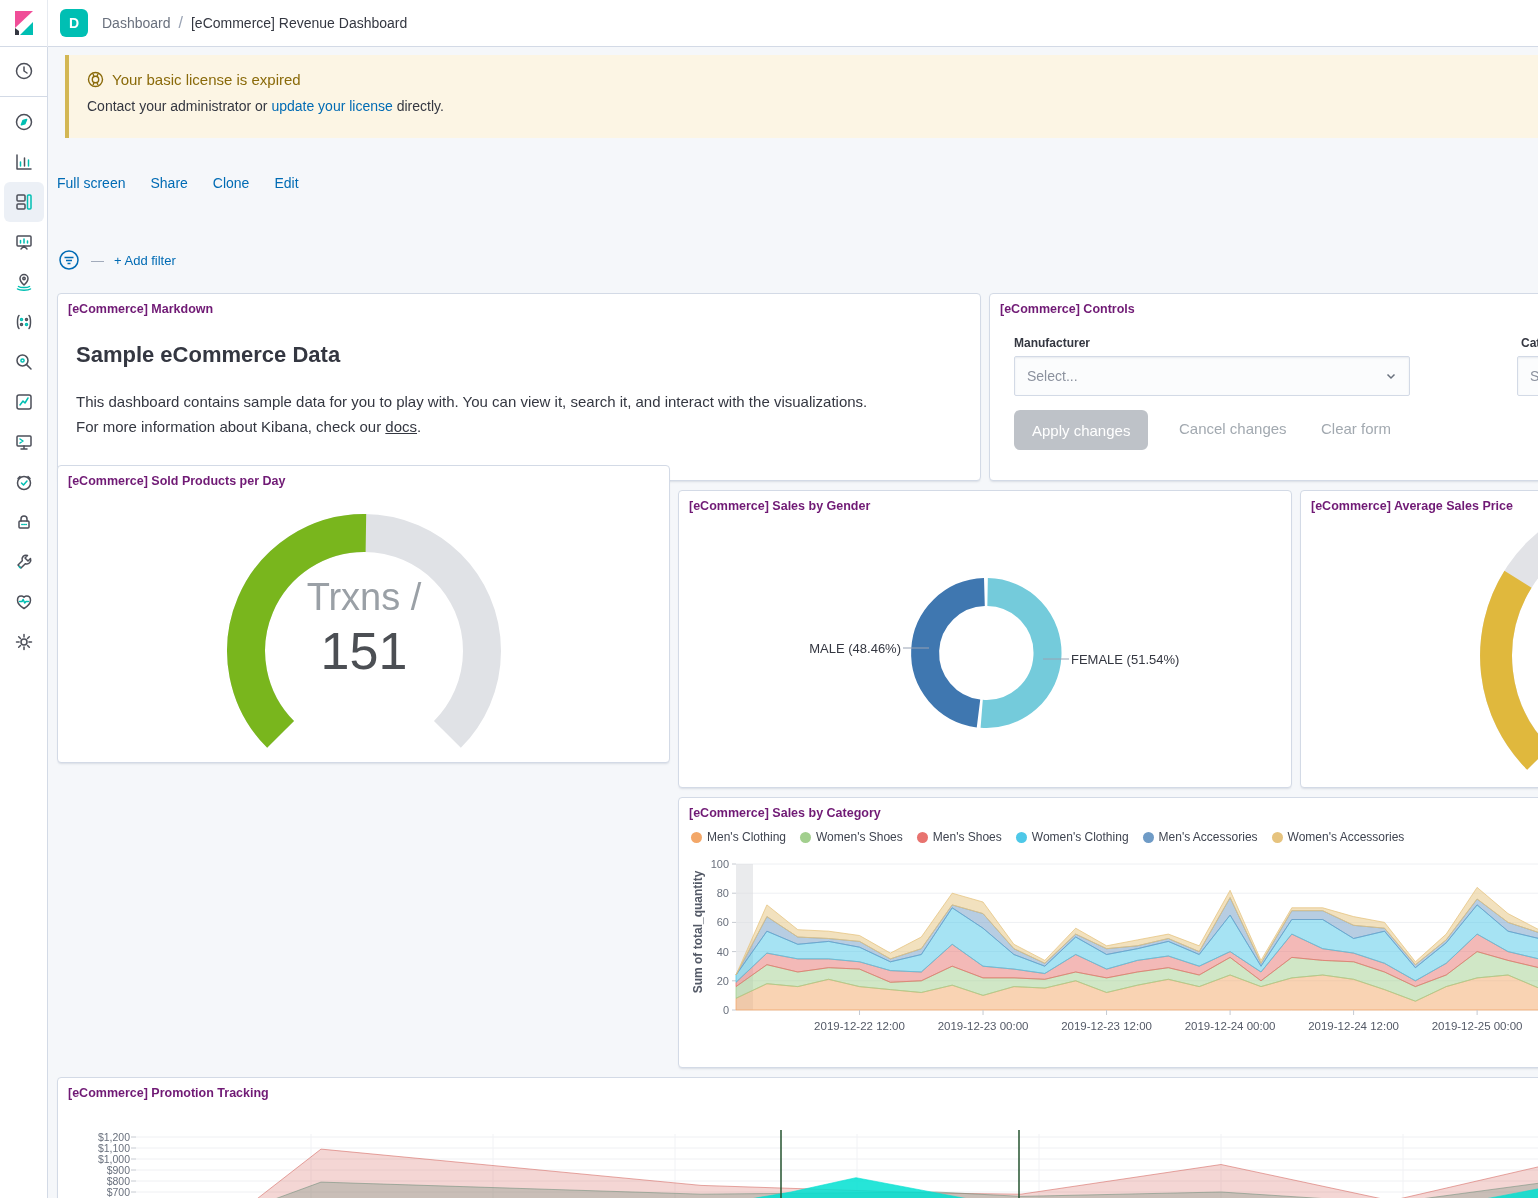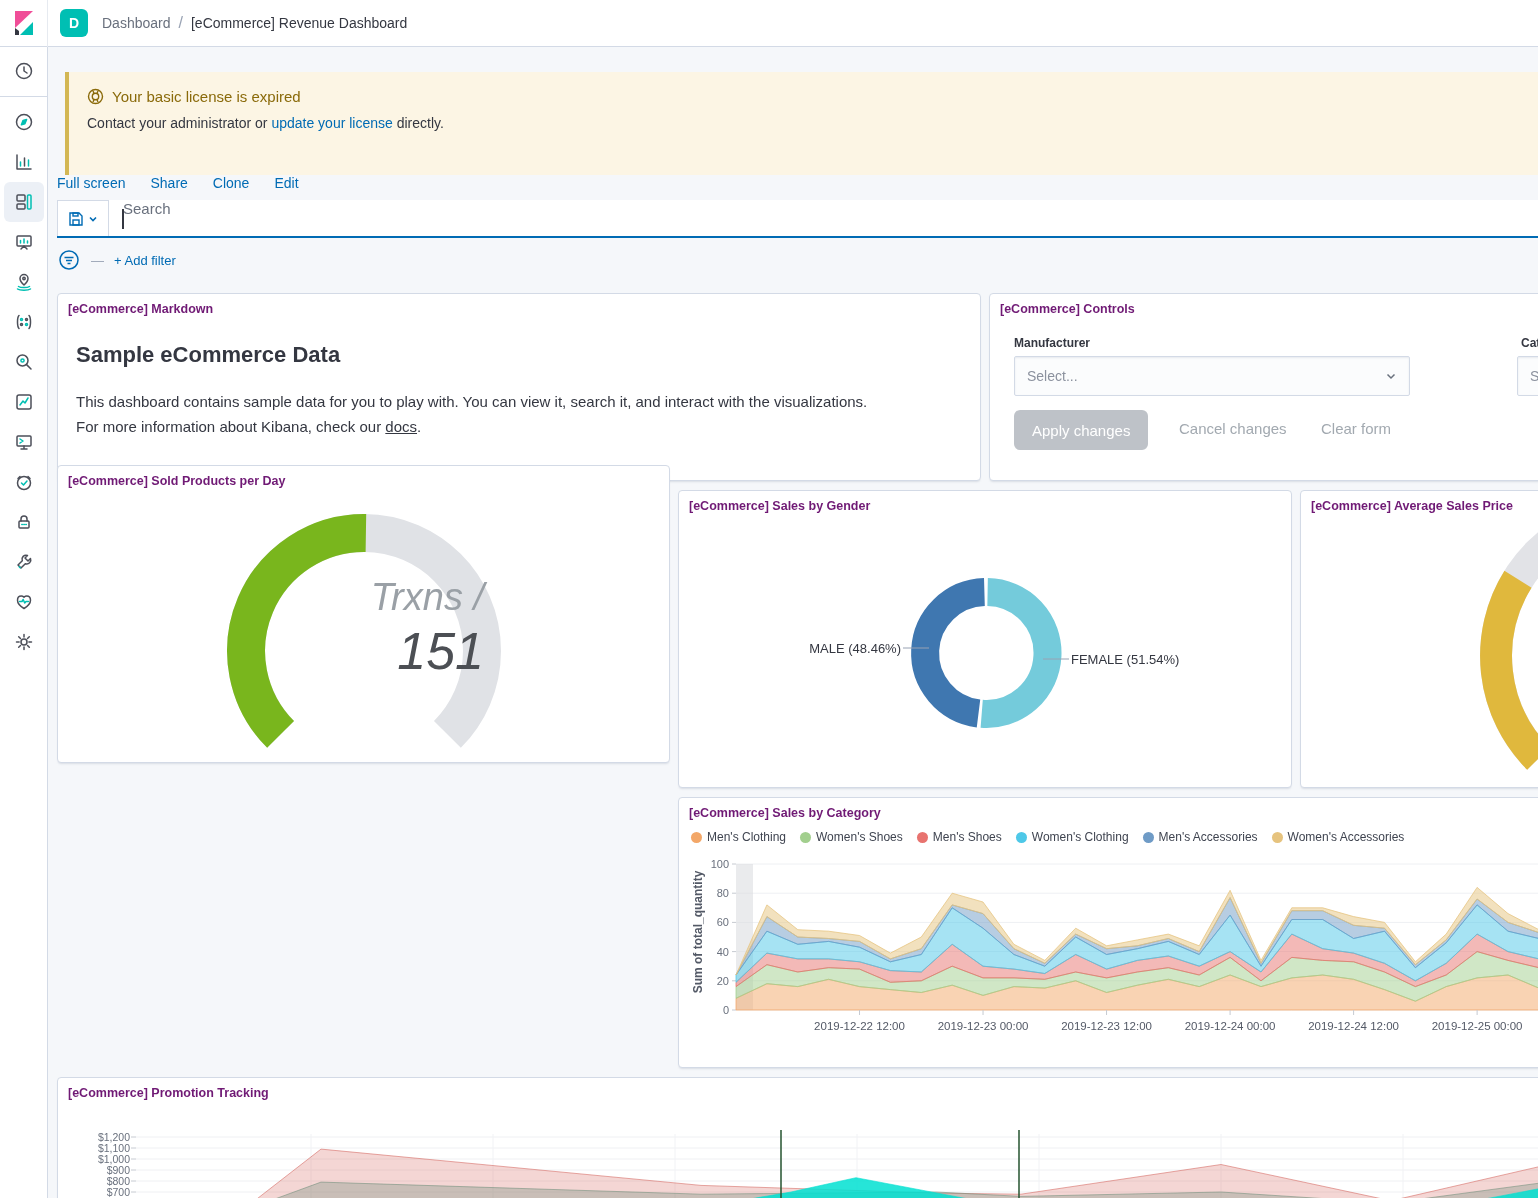--- a/index.html
+++ b/index.html
@@ -13,21 +13,21 @@
     font-weight:bold; font-size:14px; display:flex; align-items:center; justify-content:center; margin:0 14px 0 12px; }
   .crumb-sep { color:#98A2B3; margin:0 8px; }
   .crumb { font-size:14px; color:#69707D; }
   .crumb.current { color:#343741; }
   .sidebar { position:absolute; left:0; top:47px; width:48px; height:1151px; background:#fff;
     border-right:1px solid #D3DAE6; display:flex; flex-direction:column; align-items:center; z-index:10; }
   .nav-item { width:40px; height:40px; display:flex; align-items:center; justify-content:center; border-radius:6px; cursor:pointer; }
   .nav-item.selected { background:#ECF0F6; }
   .nav-divider { width:48px; border-bottom:1px solid #D3DAE6; margin:5px 0; }
   .main { position:absolute; left:48px; top:47px; width:1490px; height:1151px; }
-  .banner { position:absolute; left:17px; top:25px; width:1473px; height:103px; background:#FCF5E4;
+  .banner { position:absolute; left:17px; top:8px; width:1473px; height:83px; background:#FCF5E4;
     border-left:4px solid #D3B754; padding:16px 16px 12px 18px; }
   .banner-title { color:#8A6A0A; font-size:15px; display:flex; align-items:center; gap:8px; }
   .banner-body { font-size:14px; margin-top:10px; color:#343741; }
   a.link { color:#006BB4; text-decoration:none; cursor:pointer; }
   .menubar { position:absolute; left:9px; top:128px; display:flex; gap:25px; }
   .menubar span { color:#006BB4; font-size:14px; cursor:pointer; }
   .searchrow { position:absolute; left:9px; top:153px; width:1481px; height:38px; background:#fff;
     border-bottom:2px solid #006BB4; display:flex; }
   .savebox { width:52px; border:1px solid #D3DAE6; border-bottom:none; display:flex; align-items:center; justify-content:center; gap:4px; cursor:pointer; }
   .searchinput { flex:1; border:none; outline:none; font-size:15px; padding-left:14px; color:#343741; background:transparent; }
@@ -41,21 +41,21 @@
   .ptitle { font-size:12.5px; font-weight:bold; color:#701a75; padding:8px 10px; position:relative; z-index:3; }
   .md-head { font-size:22px; font-weight:bold; margin:18px 0 0 18px; }
   .md-body { font-size:15px; line-height:1.65; margin:22px 0 0 18px; width:800px; color:#343741; }
   .ctl-label { font-size:12px; font-weight:bold; position:absolute; }
   .ctl-select { position:absolute; height:40px; border:1px solid #D3DAE6; border-radius:2px; background:#FBFCFD;
     box-shadow:inset 0 1px 2px rgba(152,162,179,.2); display:flex; align-items:center; justify-content:space-between;
     padding:0 12px; color:#8B919E; font-size:14px; cursor:pointer; }
   .btn-fill { position:absolute; background:#BEC2C8; color:#fff; border:none; border-radius:6px;
     height:40px; padding:0 18px; font-size:15px; }
   .btn-ghost { position:absolute; background:none; border:none; color:#A2A9B0; font-size:15px; }
-  .gauge-text { position:absolute; text-align:right;font-style:italic; }
+  .gauge-text { position:absolute; text-align:center; }
   .gauge-label { font-size:38px; color:#9AA0A6; line-height:1.02; }
   .gauge-value { font-size:52px; color:#4C4F54; margin-top:4px; }
   .donut-label { position:absolute; font-size:13px; color:#343741; white-space:nowrap; }
   .metric-value { position:absolute; width:100%; text-align:center; font-size:58px; font-weight:bold; color:#343741; }
   .legend { position:absolute; left:12px; top:32px; display:flex; gap:14px; align-items:center; }
   .legend .li { display:flex; align-items:center; gap:5px; font-size:12px; color:#3F4450; cursor:pointer; white-space:nowrap; }
   .legend .dot { width:11px; height:11px; border-radius:50%; display:inline-block; }
   .ylab { position:absolute; left:-56px; top:127px; width:150px; text-align:center; font-size:12px; font-weight:bold;
     color:#535966; transform:rotate(-90deg); }
   svg text { font-family:"Liberation Sans","DejaVu Sans",sans-serif; }
@@ -201,36 +201,20 @@
     </div>
   </div>
 
   <div class="menubar">
     <span>Full screen</span>
     <span>Share</span>
     <span>Clone</span>
     <span>Edit</span>
   </div>
 
-  <div class="searchrow">
-    <div class="savebox">
-      <svg width="16" height="16" viewBox="0 0 16 16" style="stroke:#006BB4;fill:none;stroke-width:1.4">
-        <path d="M2 2h9l3 3v9H2z"></path>
-          <rect x="5" y="9" width="6" height="5"></rect>
-          <rect x="5" y="2" width="5" height="3"></rect>
-      </svg>
-      <svg width="10" height="10" viewBox="0 0 10 10" style="stroke:#006BB4;fill:none;stroke-width:1.6">
-        <path d="M2 3.5l3 3 3-3"></path>
-      </svg>
-    </div>
-    <div style="position:relative;flex:1">
-      <input class="searchinput" placeholder="Search" style="">
-      <div class="caret" style="left:13px"></div>
-    </div>
-  </div>
 
   <div class="filterrow">
     <svg width="24" height="24" viewBox="0 0 24 24" style="stroke:#006BB4;fill:none;stroke-width:1.5">
       <circle cx="12" cy="12" r="9"></circle>
         <path d="M7.5 9.5h9M9 12.5h6M10.5 15.5h3"></path>
     </svg>
     <span class="dash">—</span>
     <span class="addfilter">+ Add filter</span>
   </div>
 

